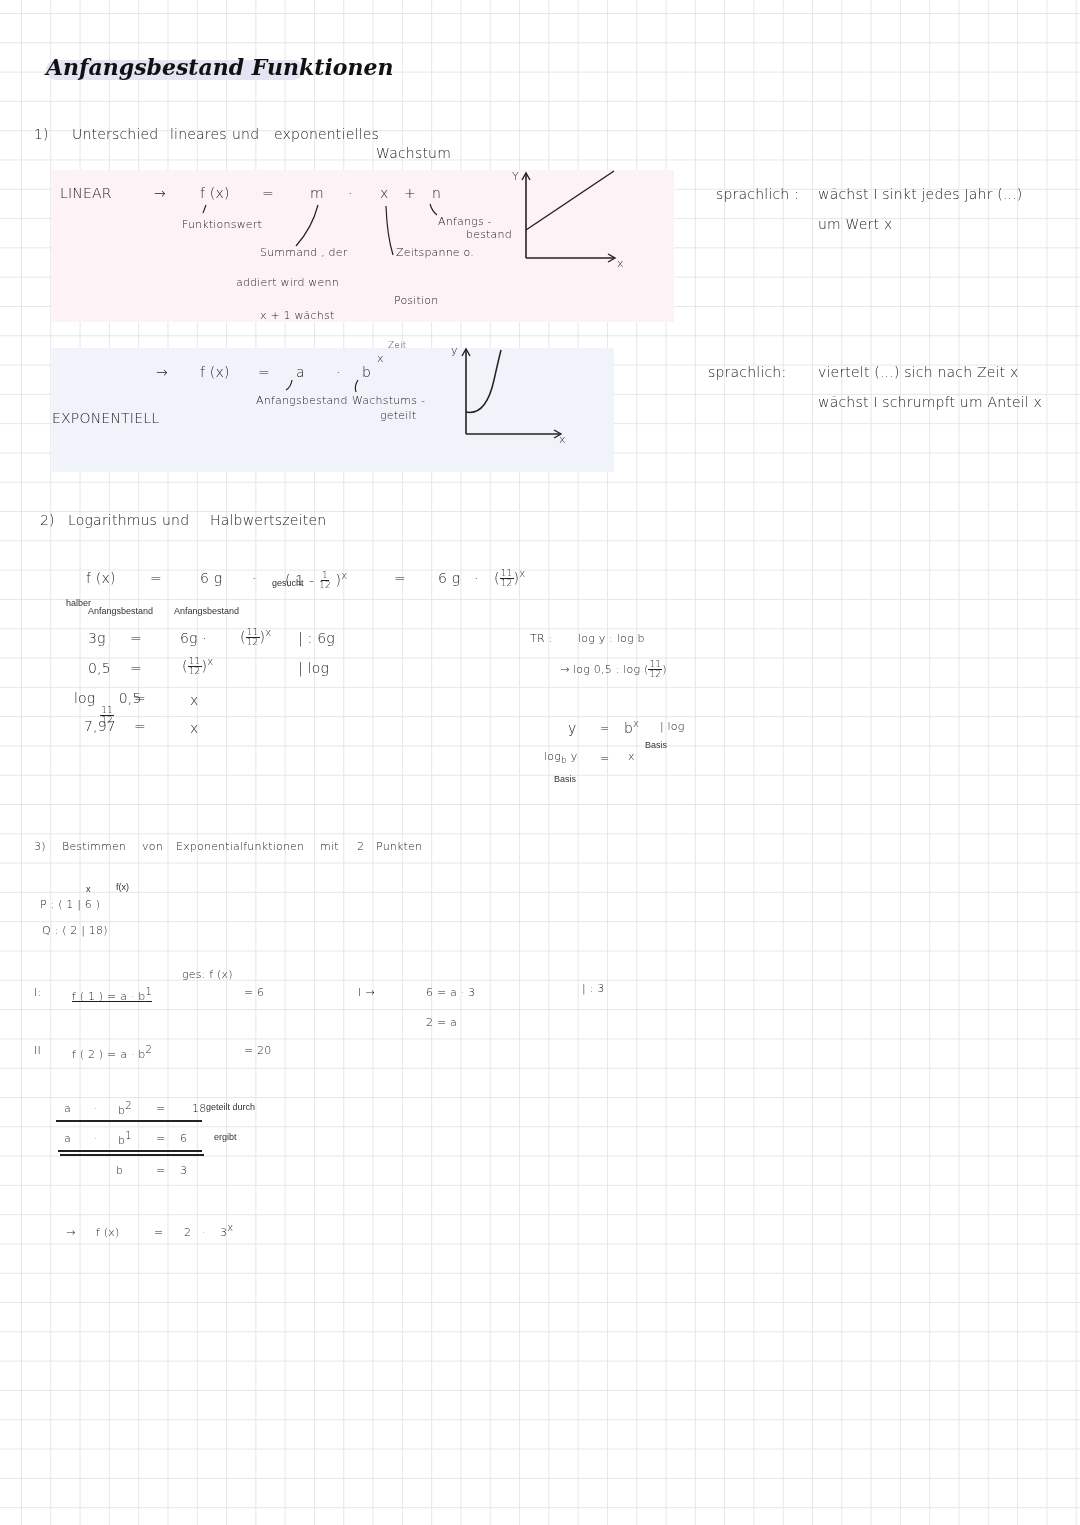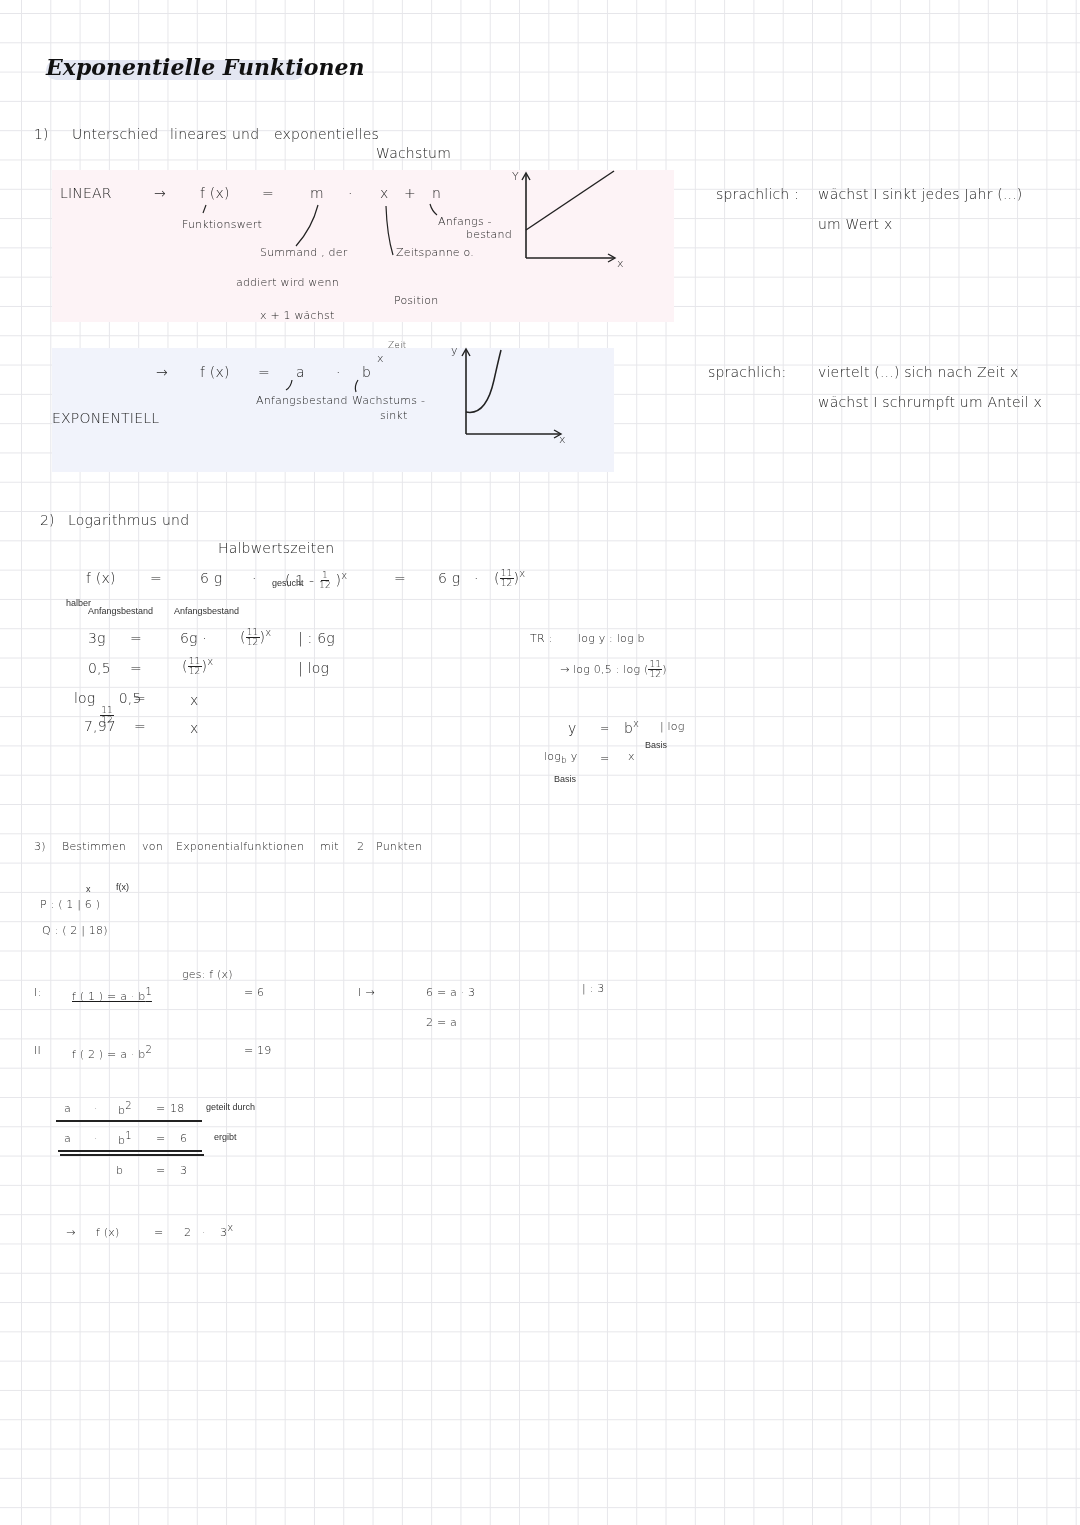--- a/index.html
+++ b/index.html
@@ -31,21 +31,21 @@
   .frac { display: inline-flex; flex-direction: column; align-items: center; font-size: 9px; line-height: 9px; vertical-align: middle; }
   .frac span:first-child { border-bottom: 1px solid #222; padding: 0 1px; }
   sup { font-size: 10px; }
   .rule { position: absolute; height: 2px; background: #222; }
   svg { position: absolute; overflow: visible; }
 </style>
 </head>
 <body>
 
 <div class="title-hl"></div>
-<div class="abs title" style="left:46px; top:54px;">Exponentielle Funktionen</div>
+<div class="abs title" style="left:46px; top:54px;">Anfangsbestand Funktionen</div>
 
 <div class="abs hand" style="left:34px; top:126px;">1)</div>
 <div class="abs hand" style="left:72px; top:126px;">Unterschied</div>
 <div class="abs hand" style="left:170px; top:126px;">lineares</div>
 <div class="abs hand" style="left:232px; top:126px;">und</div>
 <div class="abs hand" style="left:274px; top:126px;">exponentielles</div>
 <div class="abs hand" style="left:376px; top:126px;margin-top:19px;">Wachstum</div>
 
 <div class="band-pink"></div>
 <div class="band-blue"></div>
@@ -102,41 +102,41 @@
   <div class="abs hand" style="left:362px; top:364px;">b</div>
   <div class="abs hand small" style="left:377px; top:352px;">x</div>
   <div class="abs hand tiny" style="left:388px; top:340px;">Zeit</div>
 
   <svg style="left:0; top:0;" width="1" height="1">
     <path d="M292 380 Q291 387 286 390" stroke="#222" stroke-width="1.2" fill="none"></path>
     <path d="M358 380 Q354 386 356 392" stroke="#222" stroke-width="1.2" fill="none"></path>
   </svg>
   <div class="abs hand small" style="left:256px; top:394px;">Anfangsbestand</div>
   <div class="abs hand small" style="left:352px; top:394px;">Wachstums -</div>
-  <div class="abs hand small" style="left:380px; top:409px;">sinkt</div>
+  <div class="abs hand small" style="left:380px; top:409px;">geteilt</div>
 
   <svg style="left:0; top:0;" width="1" height="1">
     <path d="M466 434 L466 350" stroke="#222" stroke-width="1.6" fill="none"></path>
     <path d="M462 356 L466 349 L470 356" stroke="#222" stroke-width="1.4" fill="none"></path>
     <path d="M466 434 L560 434" stroke="#222" stroke-width="1.6" fill="none"></path>
     <path d="M554 430 L561 434 L554 438" stroke="#222" stroke-width="1.4" fill="none"></path>
     <path d="M466 412 Q486 416 494 380 Q498 362 501 350" stroke="#222" stroke-width="1.5" fill="none"></path>
   </svg>
   <div class="abs hand small" style="left:451px; top:344px;">y</div>
   <div class="abs hand small" style="left:559px; top:433px;">x</div>
 
   <div class="abs hand" style="left:708px; top:364px;">sprachlich:</div>
   <div class="abs hand" style="left:818px; top:364px;">viertelt  (...)  sich    nach  Zeit x</div>
   <div class="abs hand" style="left:818px; top:394px;">wächst I schrumpft   um   Anteil  x</div>
 </div>
 
 <div class="abs hand" style="left:40px; top:512px;">2)</div>
 <div class="abs hand" style="left:68px; top:512px;">Logarithmus</div>
 <div class="abs hand" style="left:162px; top:512px;">und</div>
-<div class="abs hand" style="left:218px; top:512px;margin-top:28px;">Halbwertszeiten</div>
+<div class="abs hand" style="left:210px; top:512px;">Halbwertszeiten</div>
 
 <div>
   <div class="abs hand" style="left:86px; top:570px;">f (x)</div>
   <div class="abs hand" style="left:150px; top:570px;">=</div>
   <div class="abs hand" style="left:200px; top:570px;">6 g</div>
   <div class="abs hand" style="left:252px; top:570px;">·</div>
   <div class="abs hand" style="left:285px; top:570px;">
     <span>( 1 -</span>
     <span class="frac">
         <span>1</span>
@@ -245,33 +245,33 @@
 <div class="abs hand small" style="left:34px; top:986px;">I:</div>
 <div class="abs hand small" style="left:72px; top:986px;text-decoration:underline;">
   <span>f ( 1 )  =    a    ·    b</span><sup>1</sup>
 </div>
 <div class="abs hand small" style="left:244px; top:986px;">=   6</div>
 
 <div class="abs hand small" style="left:34px; top:1044px;">II</div>
 <div class="abs hand small" style="left:72px; top:1044px;">
   <span>f ( 2 )  =    a    ·    b</span><sup>2</sup>
 </div>
-<div class="abs hand small" style="left:244px; top:1044px;">=   19</div>
+<div class="abs hand small" style="left:244px; top:1044px;">=   20</div>
 
 <div class="abs hand small" style="left:358px; top:986px;">I   →</div>
 <div class="abs hand small" style="left:426px; top:986px;">6   =    a   ·    3</div>
 <div class="abs hand small" style="left:582px; top:982px;">| : 3</div>
 <div class="abs hand small" style="left:426px; top:1016px;">2   =    a</div>
 
 <div>
   <div class="abs hand small" style="left:64px; top:1102px;">a</div>
   <div class="abs hand small" style="left:94px; top:1102px;">·</div>
   <div class="abs hand small" style="left:118px; top:1100px;"><span>b</span><sup>2</sup></div>
   <div class="abs hand small" style="left:156px; top:1102px;">=</div>
-  <div class="abs hand small" style="left:170px; top:1102px;">18</div>
+  <div class="abs hand small" style="left:192px; top:1102px;">18</div>
   <div class="abs tiny" style="left:206px; top:1102px;">geteilt  durch</div>
   <div class="rule" style="left:56px; top:1120px; width:146px;"></div>
 
   <div class="abs hand small" style="left:64px; top:1132px;">a</div>
   <div class="abs hand small" style="left:94px; top:1132px;">·</div>
   <div class="abs hand small" style="left:118px; top:1130px;"><span>b</span><sup>1</sup></div>
   <div class="abs hand small" style="left:156px; top:1132px;">=</div>
   <div class="abs hand small" style="left:180px; top:1132px;">6</div>
   <div class="abs tiny" style="left:214px; top:1132px;">ergibt</div>
   <div class="rule" style="left:58px; top:1150px; width:144px;"></div>

